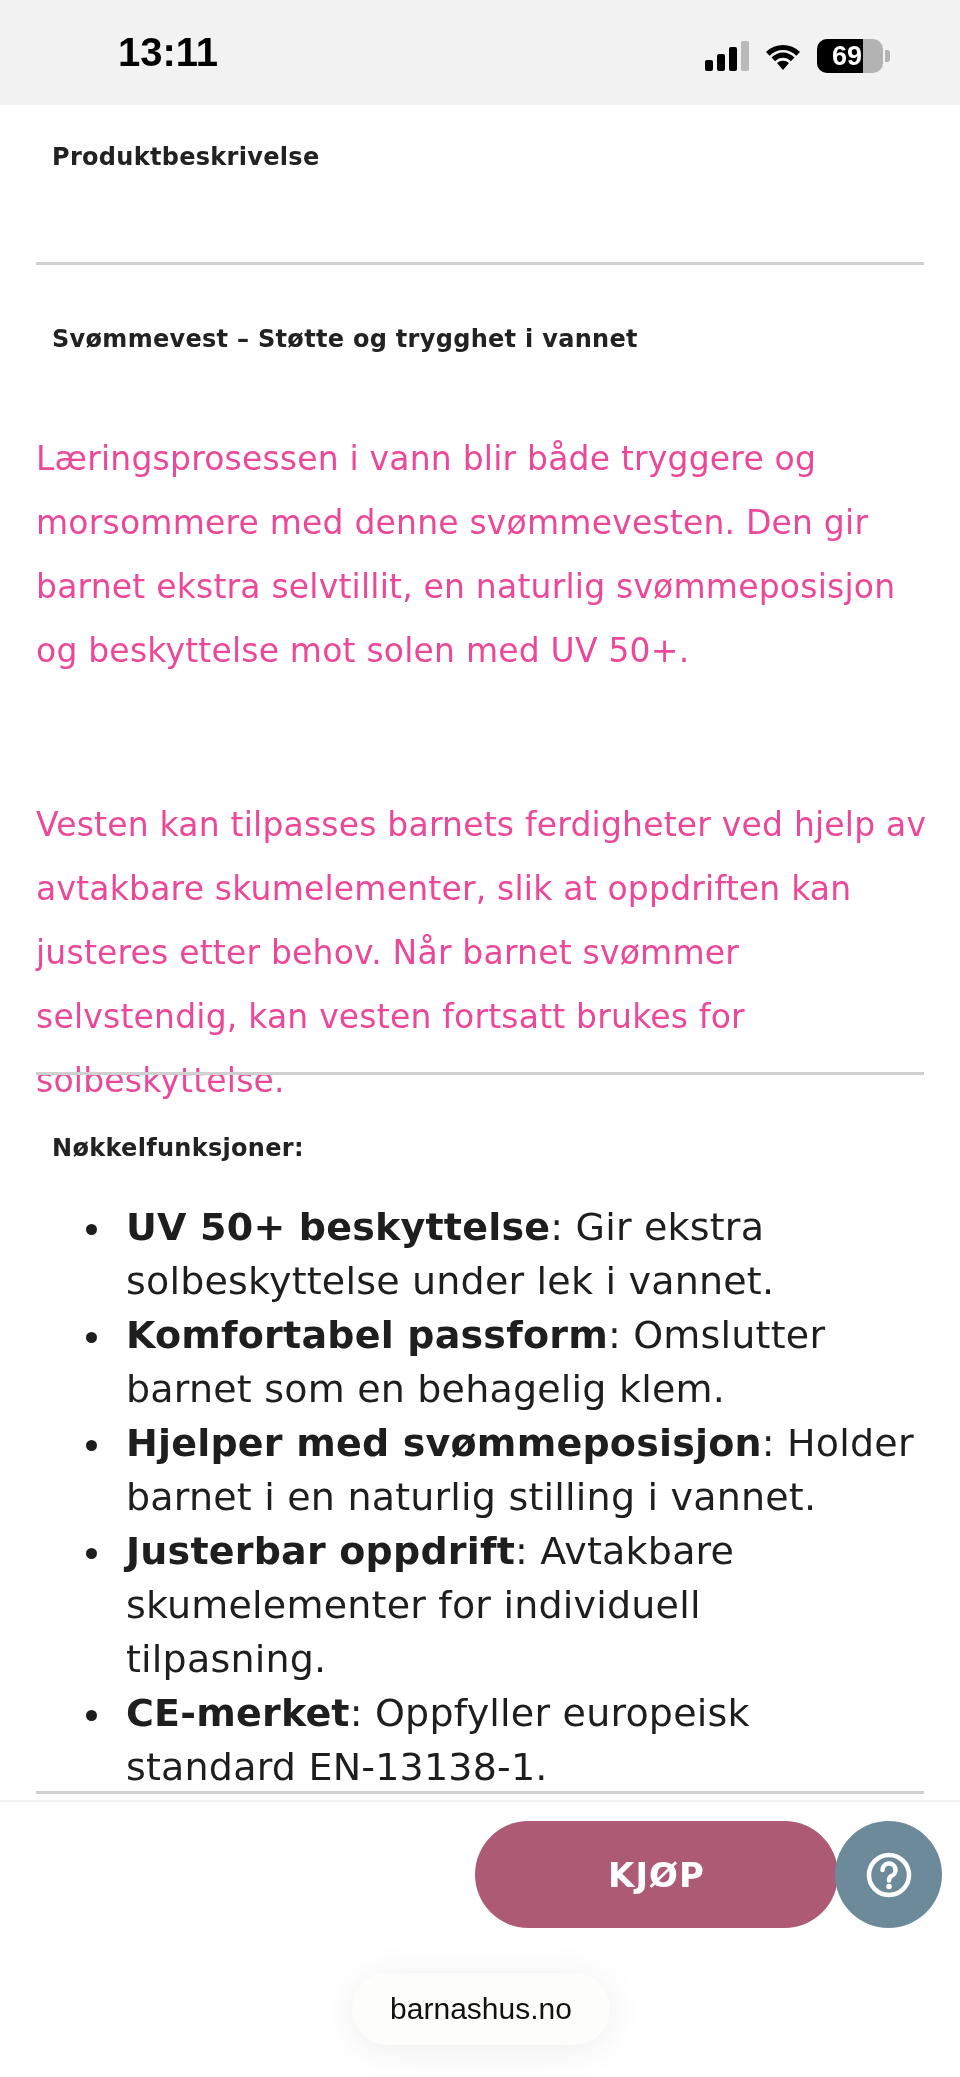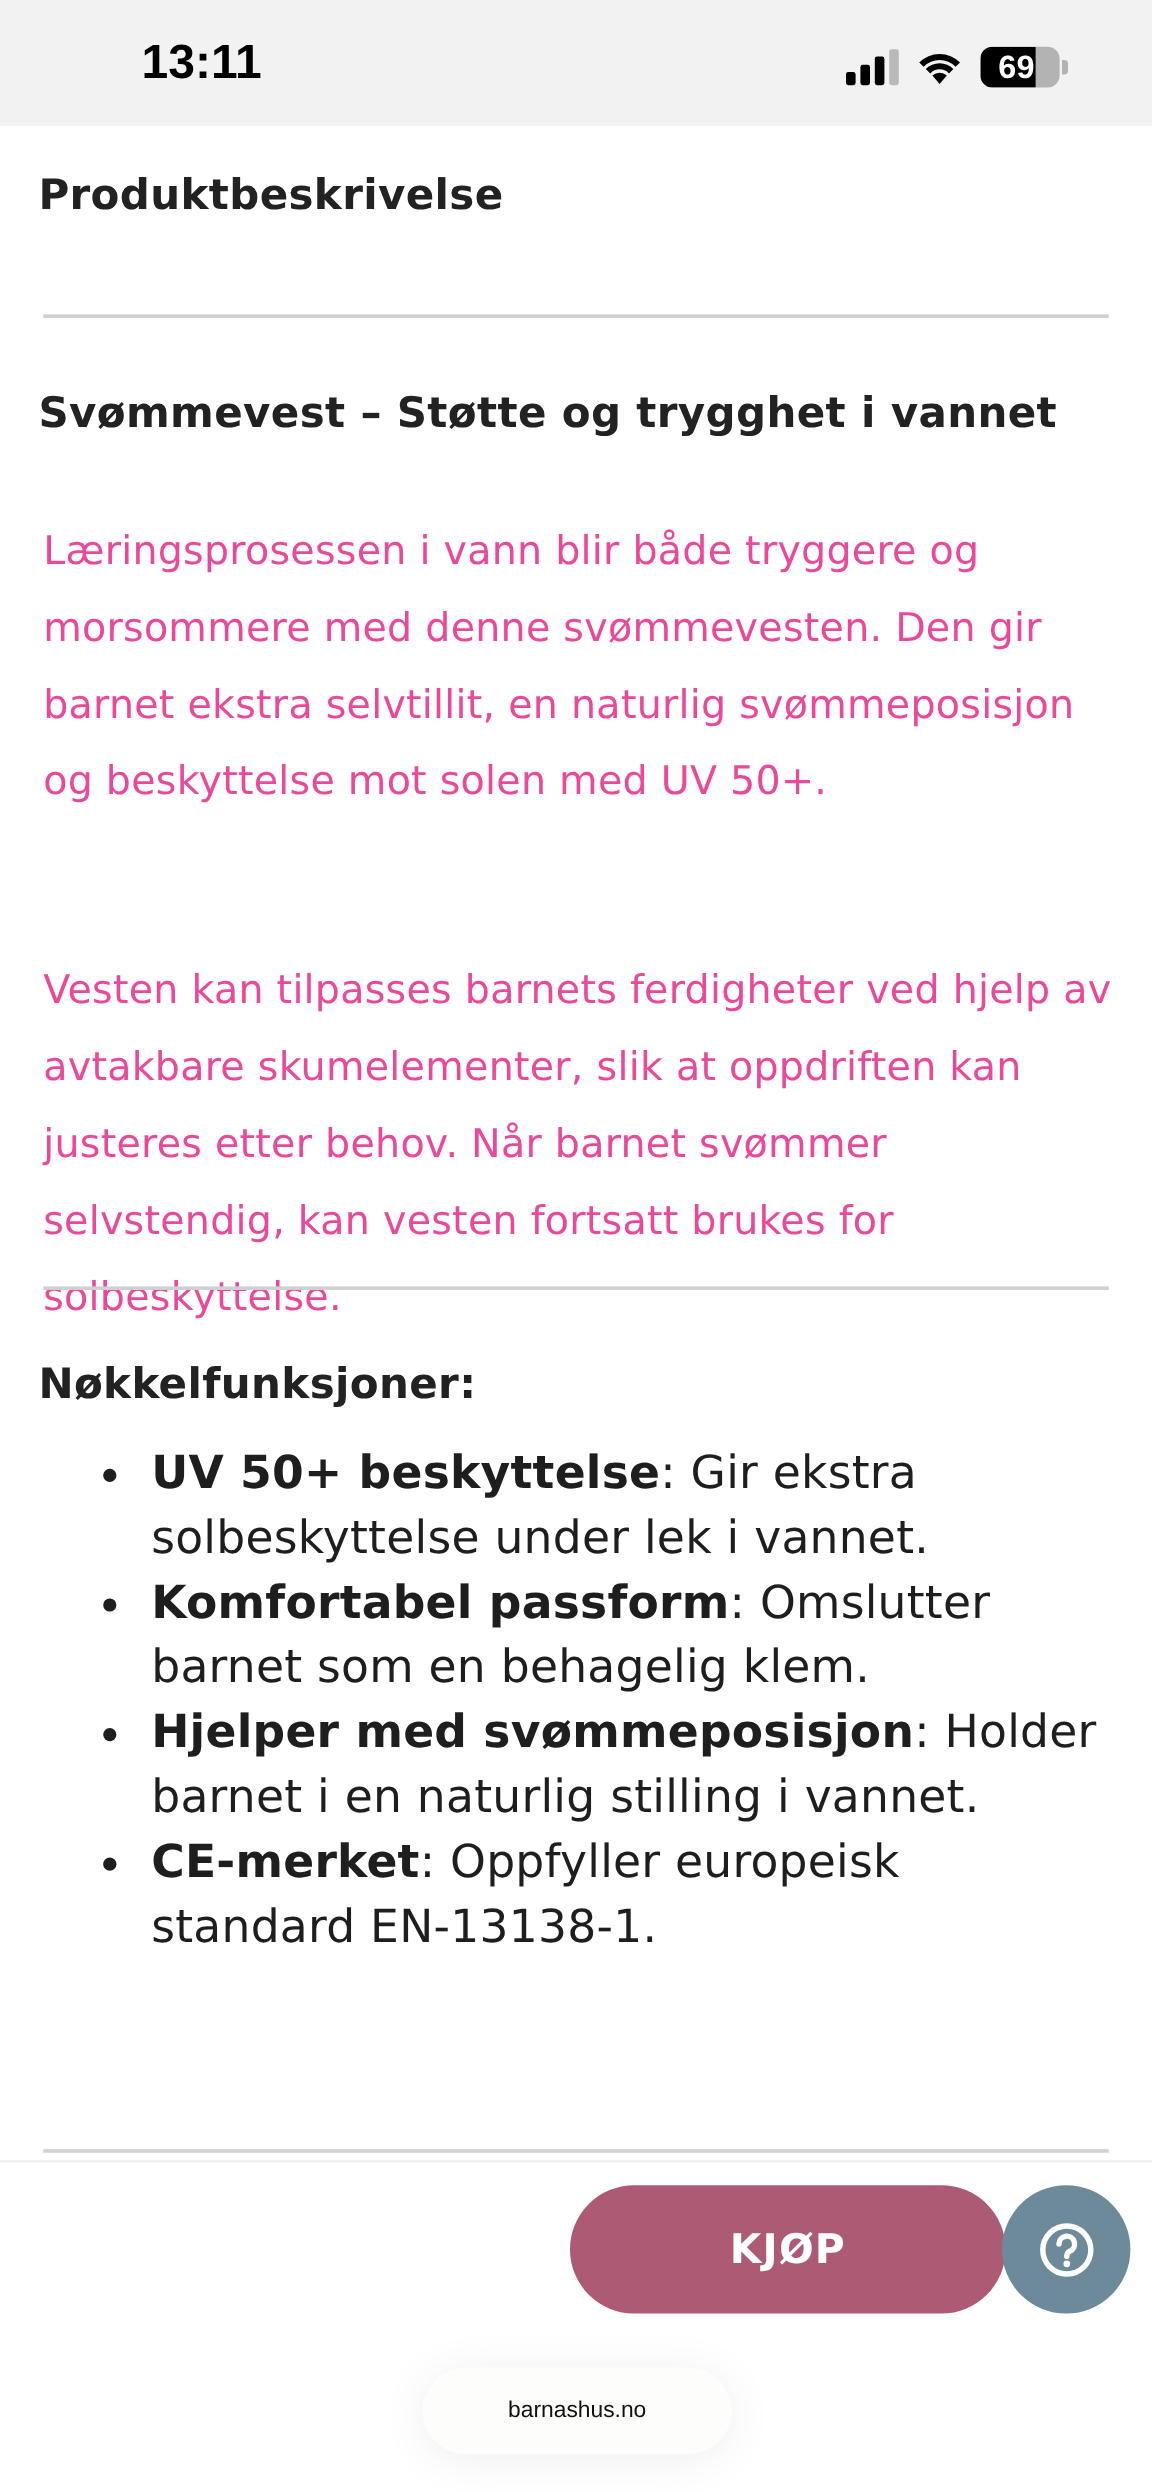--- a/index.html
+++ b/index.html
@@ -27,22 +27,22 @@
       background: #b3b3b3; overflow: hidden;
     }
     .battery .fill { position: absolute; left: 0; top: 0; bottom: 0; width: 69%; background: #000; }
     .battery .num {
       position: absolute; left: 0; right: 6px; top: 0; bottom: 0;
       display: flex; align-items: center; justify-content: center;
       font-family: "Liberation Sans", sans-serif; font-weight: 700; font-size: 27px; color: #fff;
     }
     .battery-tip { width: 5px; height: 12px; background: #b3b3b3; border-radius: 0 3px 3px 0; margin-left: -12px; }
     .h-section {
-      position: absolute; left: 32px;
-      font-size: 35px; font-weight: 700; color: #222;
+      position: absolute; left: 52px;
+      font-size: 24px; font-weight: 700; color: #222;
       letter-spacing: 0.3px;
     }
     .divider { position: absolute; left: 36px; width: 888px; height: 3px; background: #d0d0d0; }
     .para {
       position: absolute; left: 36px; width: 900px;
       font-size: 33px; line-height: 64px; color: #ec4899;
       letter-spacing: 0.2px;
     }
     .features {
       position: absolute; left: 36px; width: 900px; list-style: none;
@@ -72,21 +72,21 @@
     .help-button {
       position: absolute; left: 835px; top: 1821px; width: 107px; height: 107px;
       border-radius: 50%; background: #6d8a9b; border: none;
       display: flex; align-items: center; justify-content: center;
     }
     .url-pill {
       position: absolute; left: 352px; top: 1973px; width: 258px; height: 72px;
       border-radius: 36px; background: #fdfdfc;
       box-shadow: 0 4px 40px rgba(0,0,0,0.07);
       display: flex; align-items: center; justify-content: center;
-      font-family: "Liberation Sans", sans-serif; font-size: 19px; color: #111;
+      font-family: "Liberation Sans", sans-serif; font-size: 30px; color: #111;
     }
   </style>
 </head>
 <body>
 
 <div class="status-bar">
   <div class="status-time">13:11</div>
   <div class="status-icons">
     <div class="signal">
       <span style="height:11px"></span>
@@ -124,20 +124,23 @@
 <ul class="features" style="top:1200px;">
   <li style="width:760px;">
     <span class="bullet"></span><b>UV 50+ beskyttelse</b><span>: Gir ekstra solbeskyttelse under lek i vannet.</span>
   </li>
   <li style="width:880px;">
     <span class="bullet"></span><b>Komfortabel passform</b><span>: Omslutter barnet som en behagelig klem.</span>
   </li>
   <li style="width:930px;">
     <span class="bullet"></span><b>Hjelper med svømmeposisjon</b><span>: Holder barnet i en naturlig stilling i vannet.</span>
   </li>
+  <li style="width:760px;">
+    <span class="bullet"></span><b>Justerbar oppdrift</b><span>: Avtakbare skumelementer for individuell tilpasning.</span>
+  </li>
   <li style="width:880px;">
     <span class="bullet"></span><b>CE-merket</b><span>: Oppfyller europeisk standard EN-13138-1.</span>
   </li>
 </ul>
 
 <div class="divider" style="top:1791px;"></div>
 
 <div class="bottom-bar"></div>
 
 <button class="buy-button">

